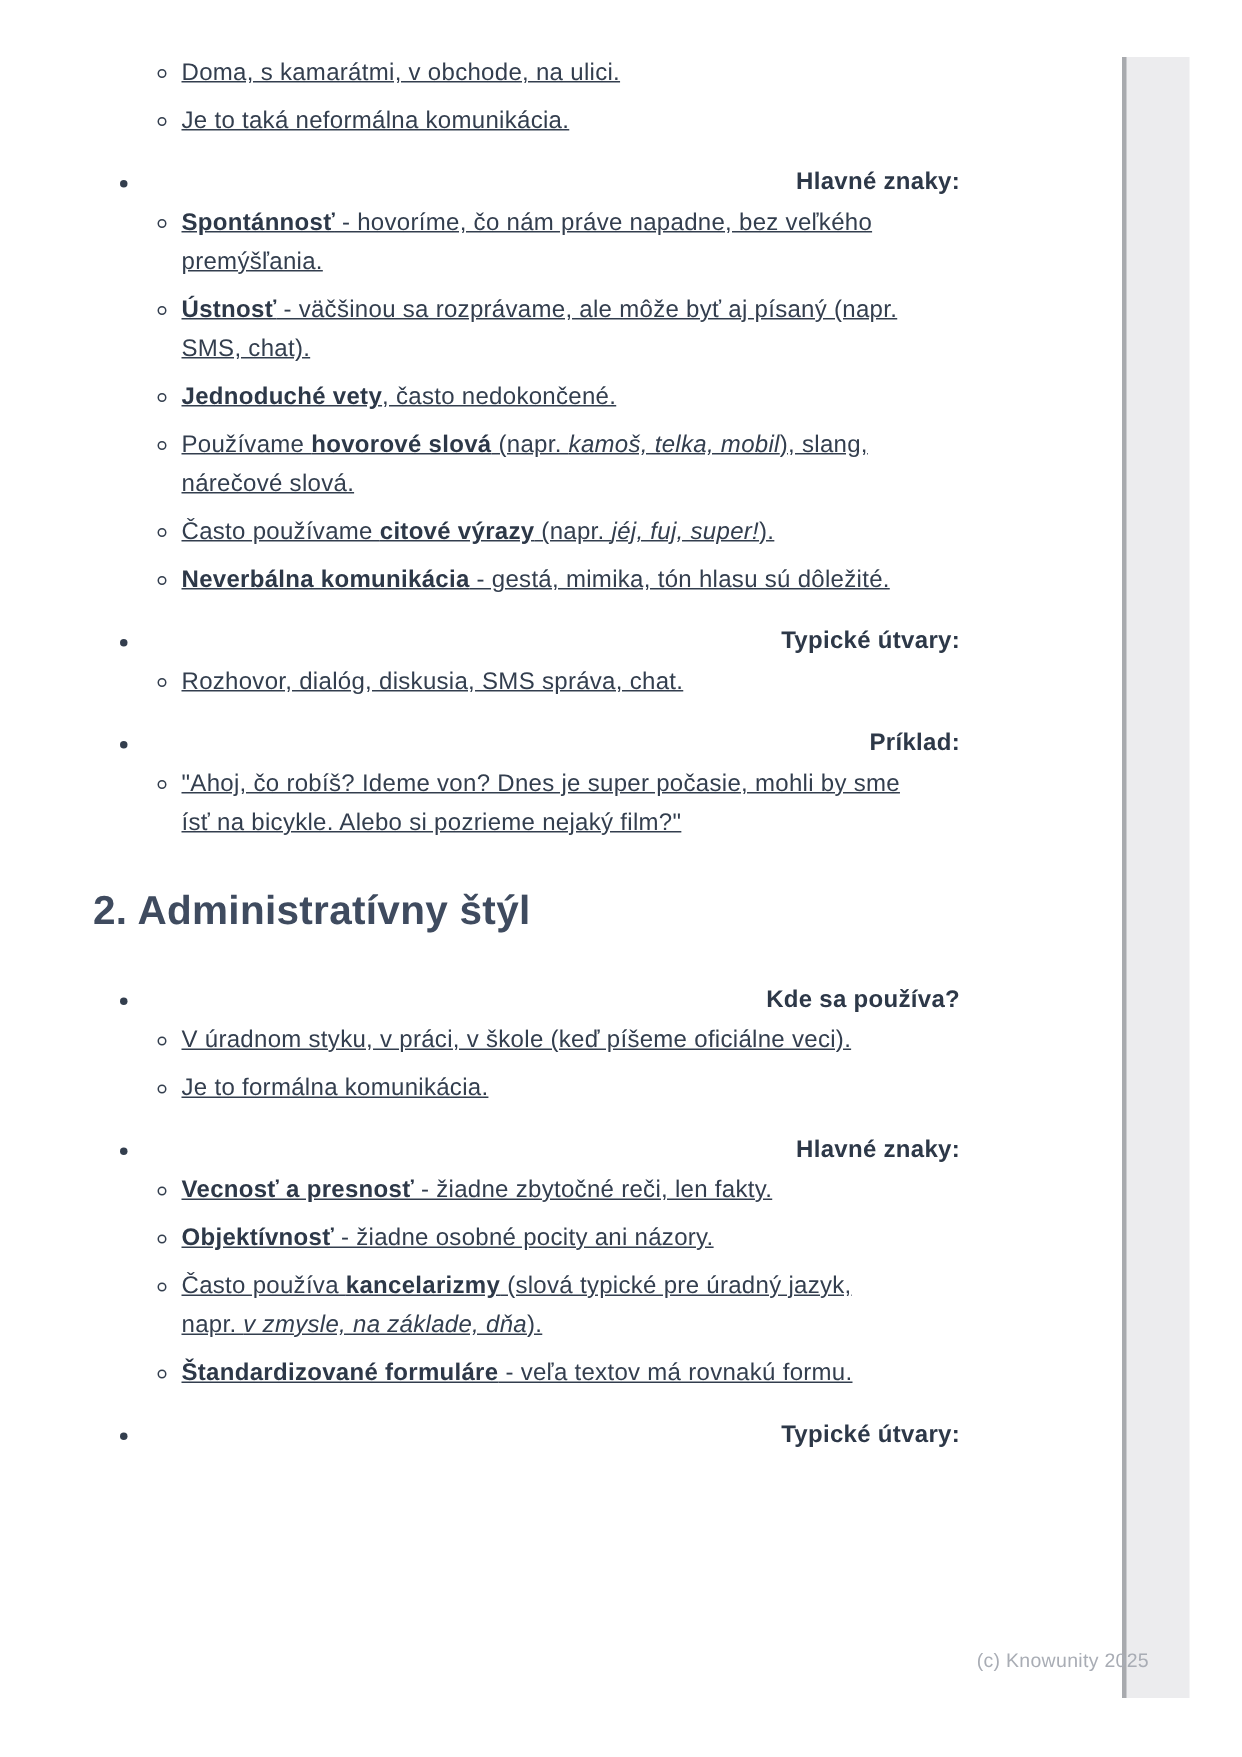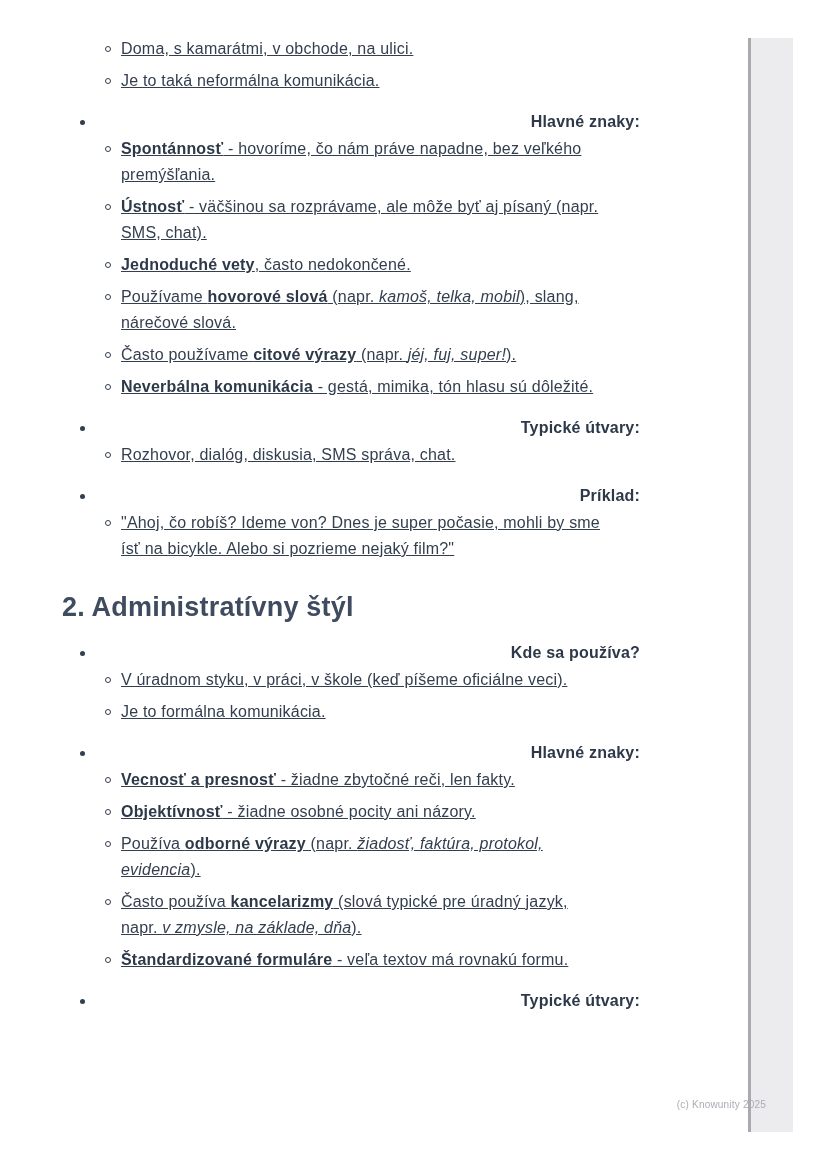--- a/index.html
+++ b/index.html
@@ -64,41 +64,41 @@
     background: transparent;
   }
   .txt b {
     font-weight: 700;
     color: var(--bold-text, #2d3848);
   }
   .txt i {
     font-style: italic;
   }
   h2.section-heading {
-    margin: 28px 0 16px -16px;
+    margin: 28px 0 30px -16px;
     font-size: 27px;
     line-height: 34px;
     font-weight: 700;
     letter-spacing: 0.2px;
     color: var(--heading-text, #3f4b5f);
   }
   .scrollbar {
     position: absolute;
     left: 748px;
     top: 38px;
     width: 42px;
     height: 1094px;
     background: var(--scrollbar-fill, #ececee);
     border-left: 3px solid var(--scrollbar-edge, #a8aaae);
   }
   .footer {
     position: absolute;
     top: 1099px;
     right: 62px;
-    font-size: 10px;
+    font-size: 13px;
     letter-spacing: 0.2px;
     color: var(--footer-text, #a9adb5);
     z-index: 2;
   }
 </style>
 </head>
 <body style="--body-text: #333e4e; --bold-text: #2d3848; --heading-text: #3f4b5f; --footer-text: #a9adb5; --scrollbar-fill: #ececee; --scrollbar-edge: #a8aaae;">
 
 <div class="doc">
     <div class="item lvl2"><span class="ring"></span><span class="txt"><span>Doma, s kamarátmi, v obchode, na ulici.</span></span></div>
@@ -114,21 +114,20 @@
     <div class="item lvl2 tight"><span class="ring"></span><span class="txt"><span>Rozhovor, dialóg, diskusia, SMS správa, chat.</span></span></div>
     <div class="item lvl1"><span class="dot"></span><span class="txt"><b>Príklad:</b></span></div>
     <div class="item lvl2 tight"><span class="ring"></span><span class="txt"><span>"Ahoj, čo robíš? Ideme von? Dnes je super počasie, mohli by sme</span><br><span>ísť na bicykle. Alebo si pozrieme nejaký film?"</span></span></div>
     <h2 class="section-heading">2. Administratívny štýl</h2>
     <div class="item lvl1"><span class="dot"></span><span class="txt"><b>Kde sa používa?</b></span></div>
     <div class="item lvl2 tight"><span class="ring"></span><span class="txt"><span>V úradnom styku, v práci, v škole (keď píšeme oficiálne veci).</span></span></div>
     <div class="item lvl2"><span class="ring"></span><span class="txt"><span>Je to formálna komunikácia.</span></span></div>
     <div class="item lvl1"><span class="dot"></span><span class="txt"><b>Hlavné znaky:</b></span></div>
     <div class="item lvl2 tight"><span class="ring"></span><span class="txt"><b>Vecnosť a presnosť</b><span> - žiadne zbytočné reči, len fakty.</span></span></div>
     <div class="item lvl2"><span class="ring"></span><span class="txt"><b>Objektívnosť</b><span> - žiadne osobné pocity ani názory.</span></span></div>
-    <div class="item lvl2"><span class="ring"></span><span class="txt"><span>Používa </span><b>odborné výrazy</b><span> (napr. </span><i>žiadosť, faktúra, protokol,</i><br><i>evidencia</i><span>).</span></span></div>
     <div class="item lvl2"><span class="ring"></span><span class="txt"><span>Často používa </span><b>kancelarizmy</b><span> (slová typické pre úradný jazyk,</span><br><span>napr. </span><i>v zmysle, na základe, dňa</i><span>).</span></span></div>
     <div class="item lvl2"><span class="ring"></span><span class="txt"><b>Štandardizované formuláre</b><span> - veľa textov má rovnakú formu.</span></span></div>
     <div class="item lvl1"><span class="dot"></span><span class="txt"><b>Typické útvary:</b></span></div>
   </div>
 
 <div class="scrollbar"></div>
 
 <div class="footer">(c) Knowunity 2025</div>
 
 </body></html>

